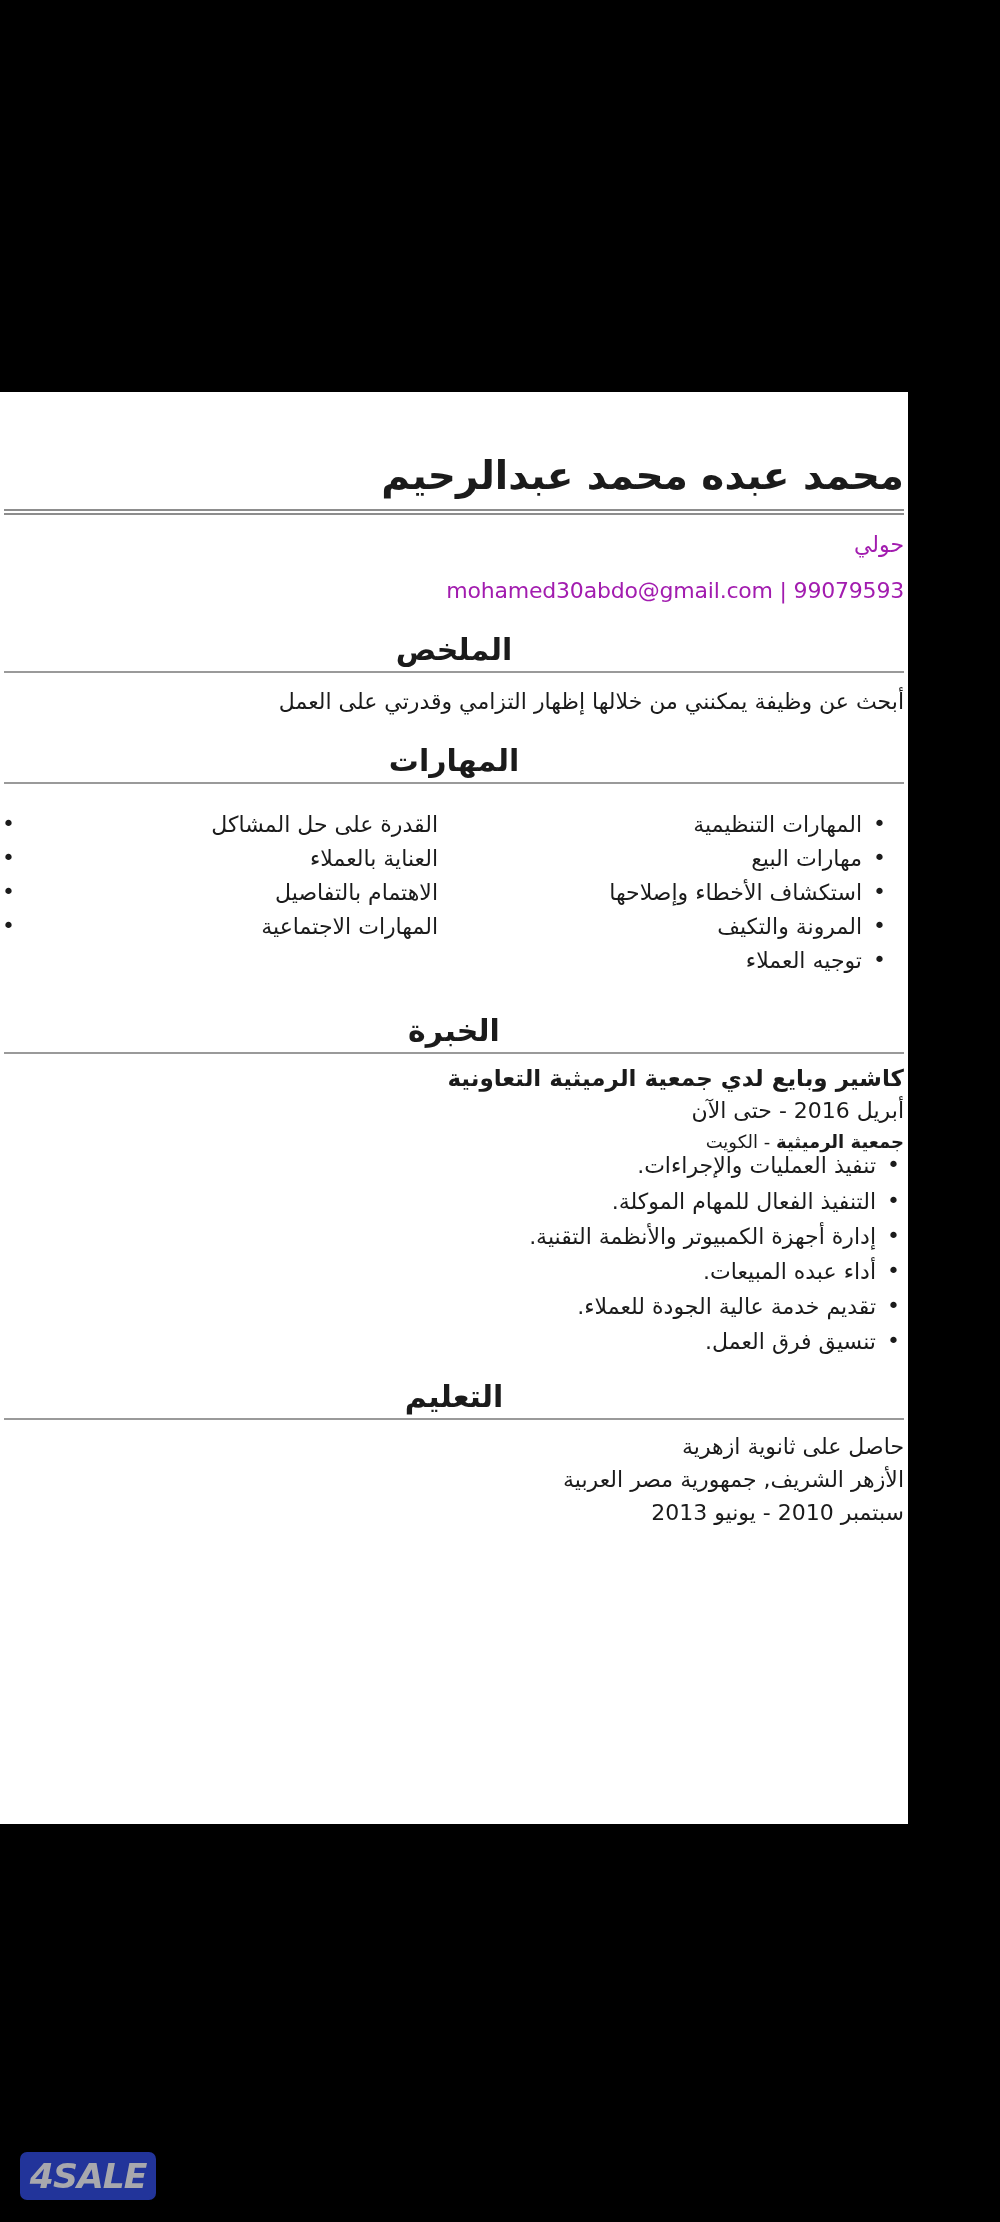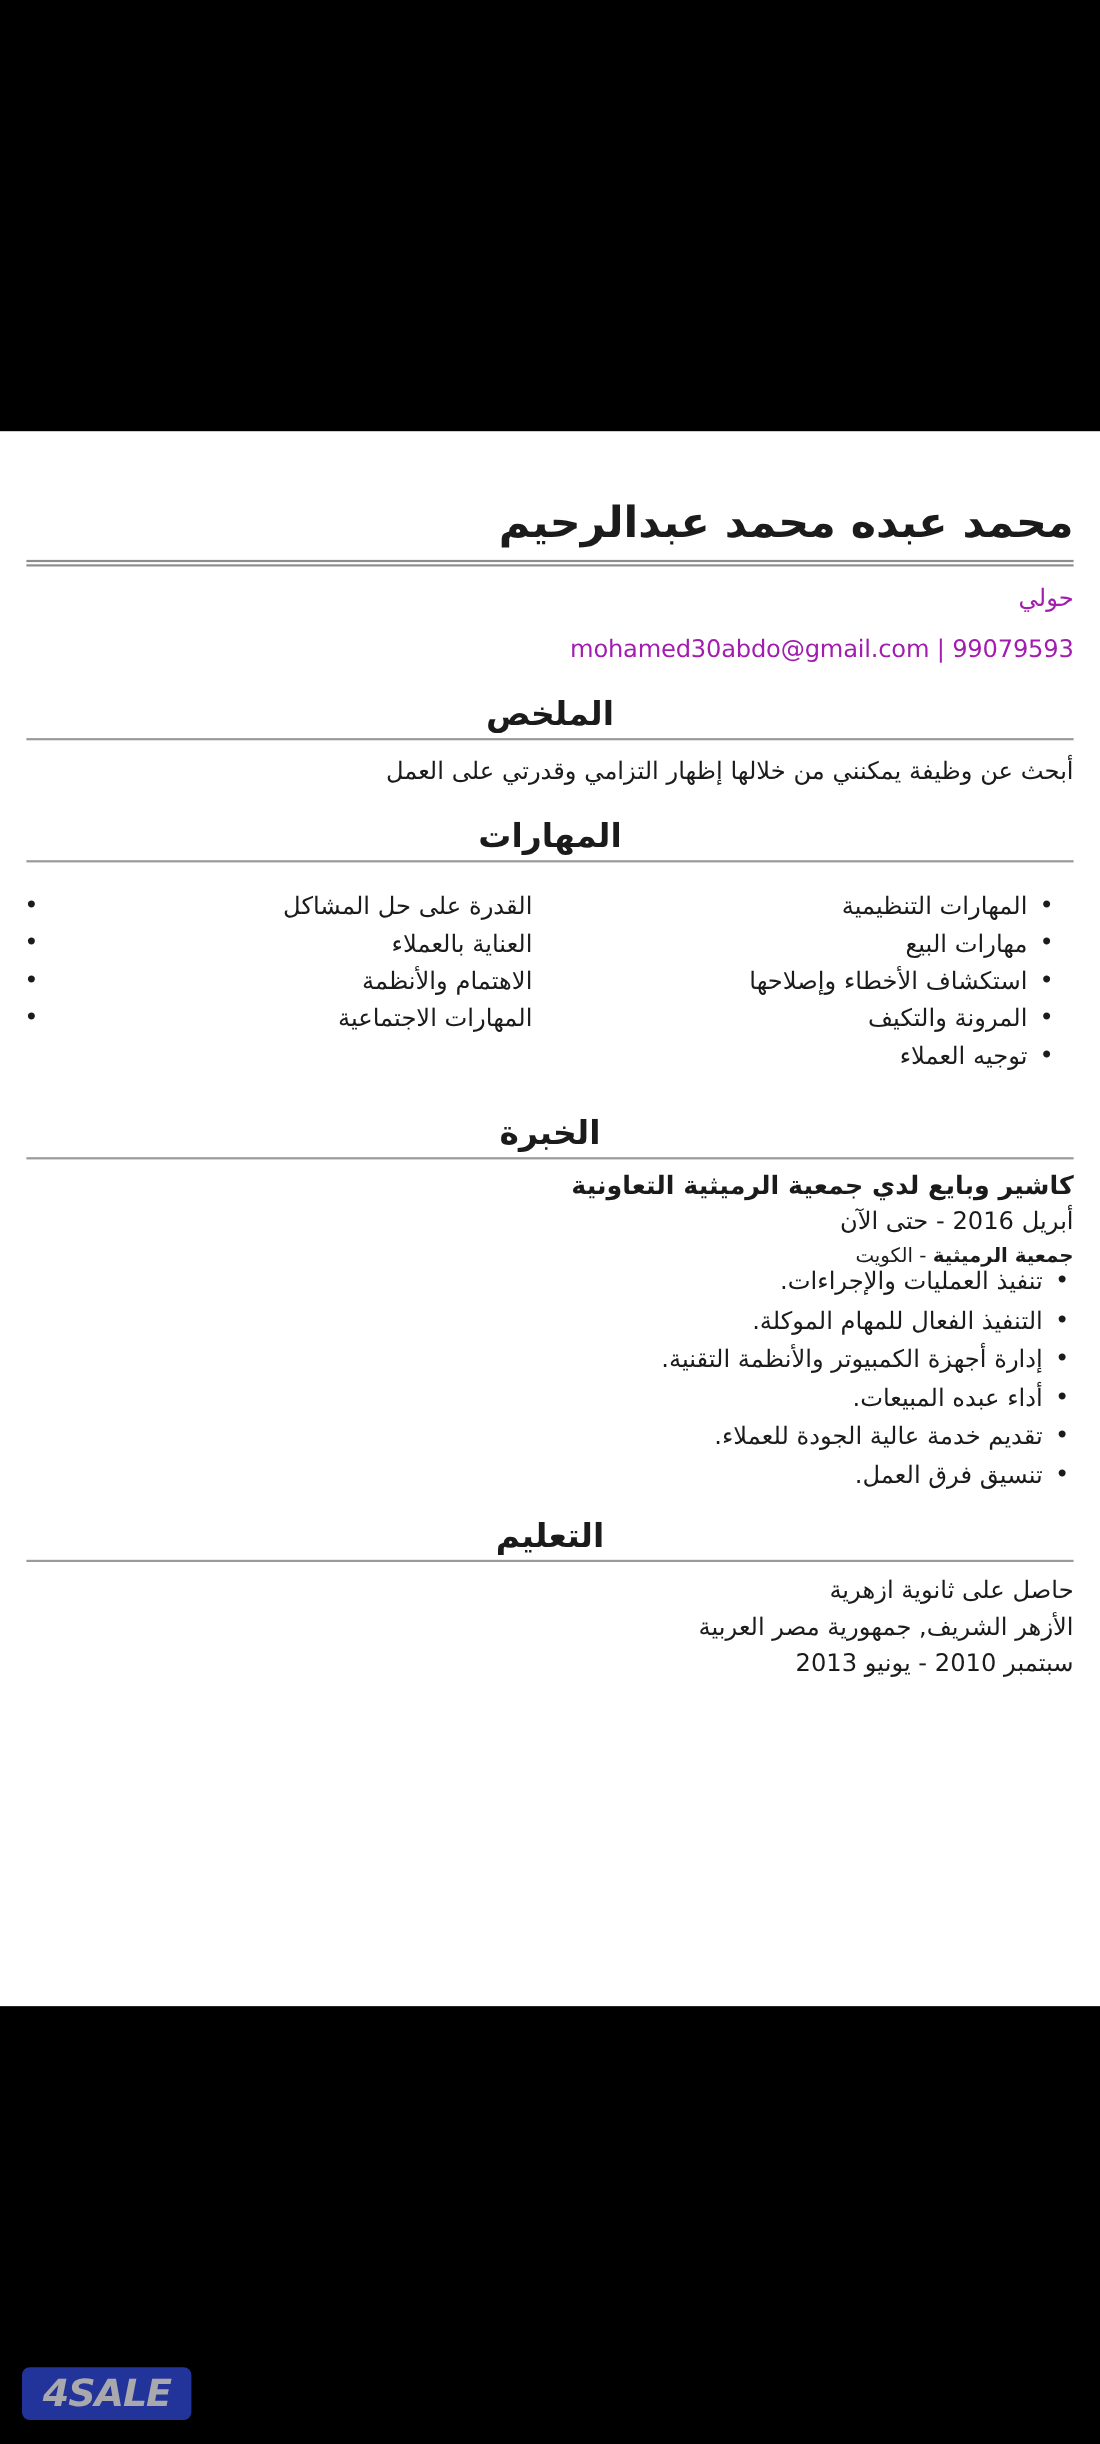--- a/index.html
+++ b/index.html
@@ -23,25 +23,25 @@
     background: #000000;
   }
   .band-top    { top: 0;    height: 392px; }
   .band-bottom { top: 1824px; height: 398px; }
 
   
   .sheet {
     position: absolute;
     left: 0;
     top: 392px;
-    width: 1000px;
+    width: 908px;
     height: 1432px;
     background: #ffffff;
     box-sizing: border-box;
-    padding: 0 24px;
+    padding: 0 4px;
     direction: rtl;
     text-align: right;
     color: #1b1b1b;
   }
 
   
   .cv-name {
     font-size: 39px;
     font-weight: bold;
     letter-spacing: -0.5px;
@@ -157,21 +157,21 @@
   }
 
   
   .edu-line { font-size: 22px; line-height: 1.5; }
 
   
   .logo-4sale {
     position: absolute;
     left: 20px;
     top: 2152px;
-    width: 154px;
+    width: 136px;
     height: 48px;
     background: #22349a;
     border-radius: 7px;
     display: flex;
     align-items: center;
     justify-content: center;
     overflow: hidden;
   }
   .logo-4sale .logo-text {
     font-family: "DejaVu Sans", "Liberation Sans", sans-serif;
@@ -215,21 +215,21 @@
           <li>مهارات البيع</li>
           <li>استكشاف الأخطاء وإصلاحها</li>
           <li>المرونة والتكيف</li>
           <li>توجيه العملاء</li>
         </ul>
       </div>
       <div class="skills-col col-left">
         <ul>
           <li>القدرة على حل المشاكل</li>
           <li>العناية بالعملاء</li>
-          <li>الاهتمام والأنظمة</li>
+          <li>الاهتمام بالتفاصيل</li>
           <li>المهارات الاجتماعية</li>
         </ul>
       </div>
     </div>
   </div>
 
   <div class="section">
     <div class="section-title">الخبرة</div>
     <div class="rule-single"></div>
     <div class="section-body">

